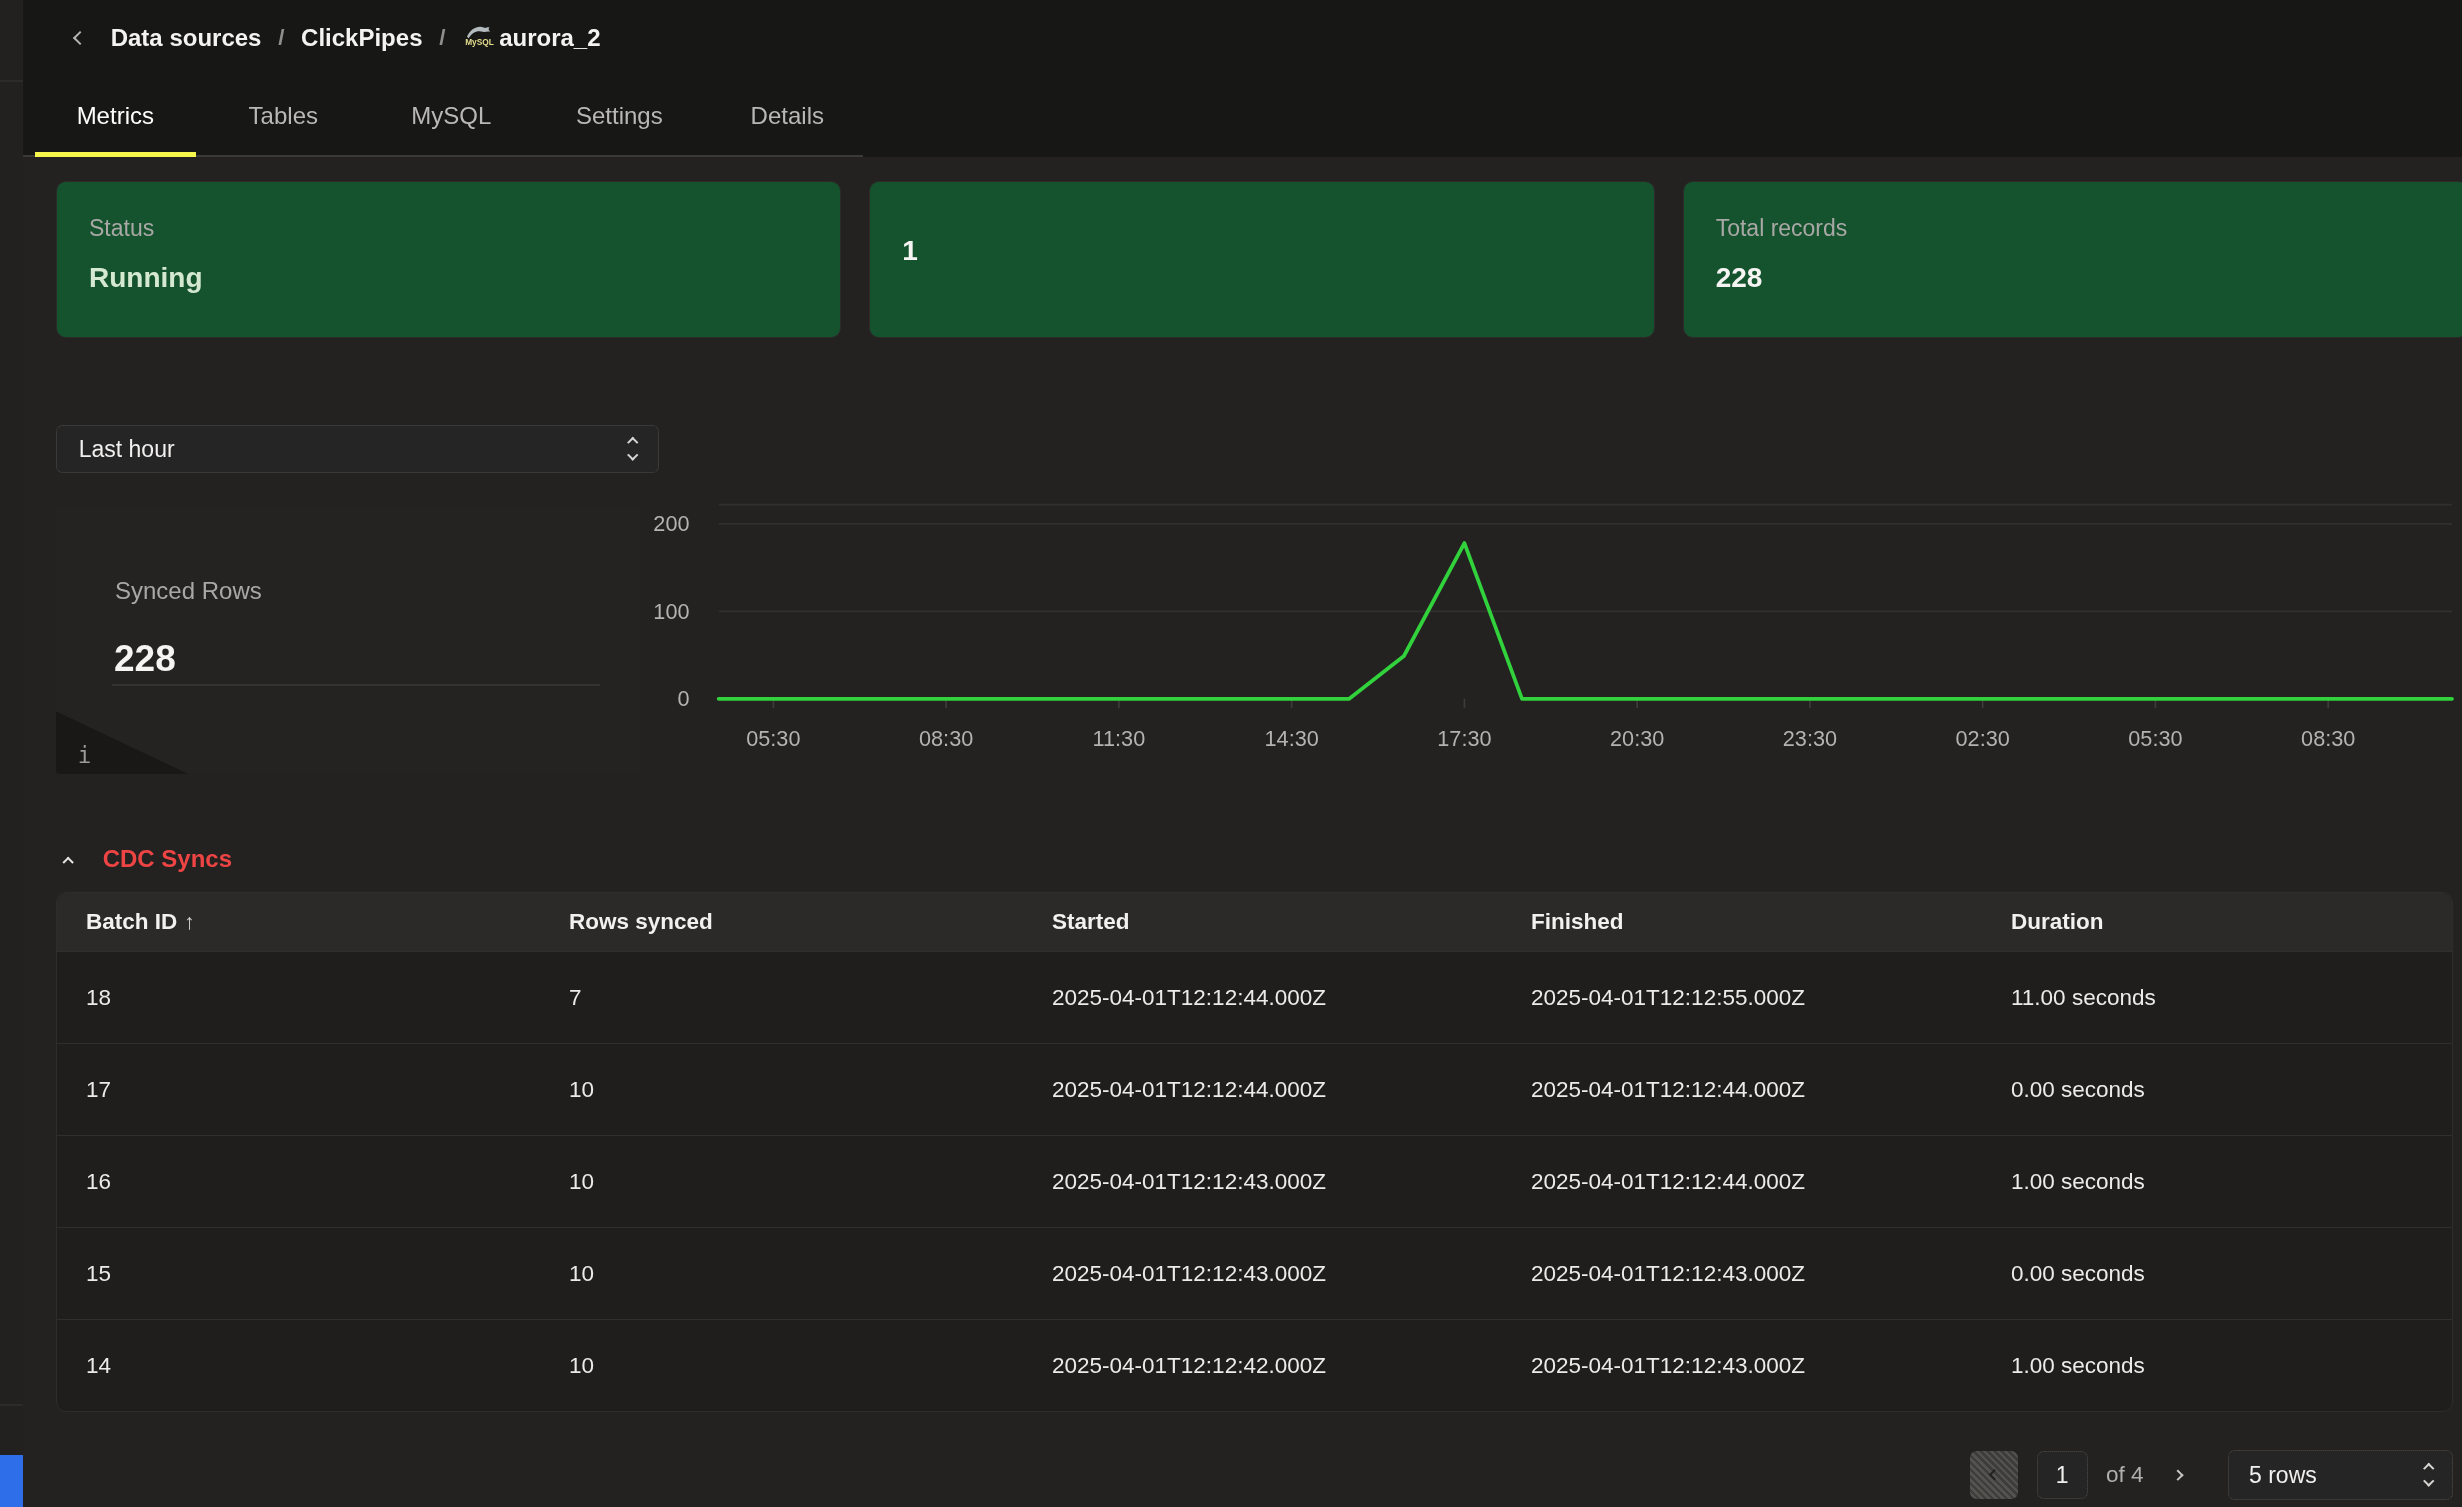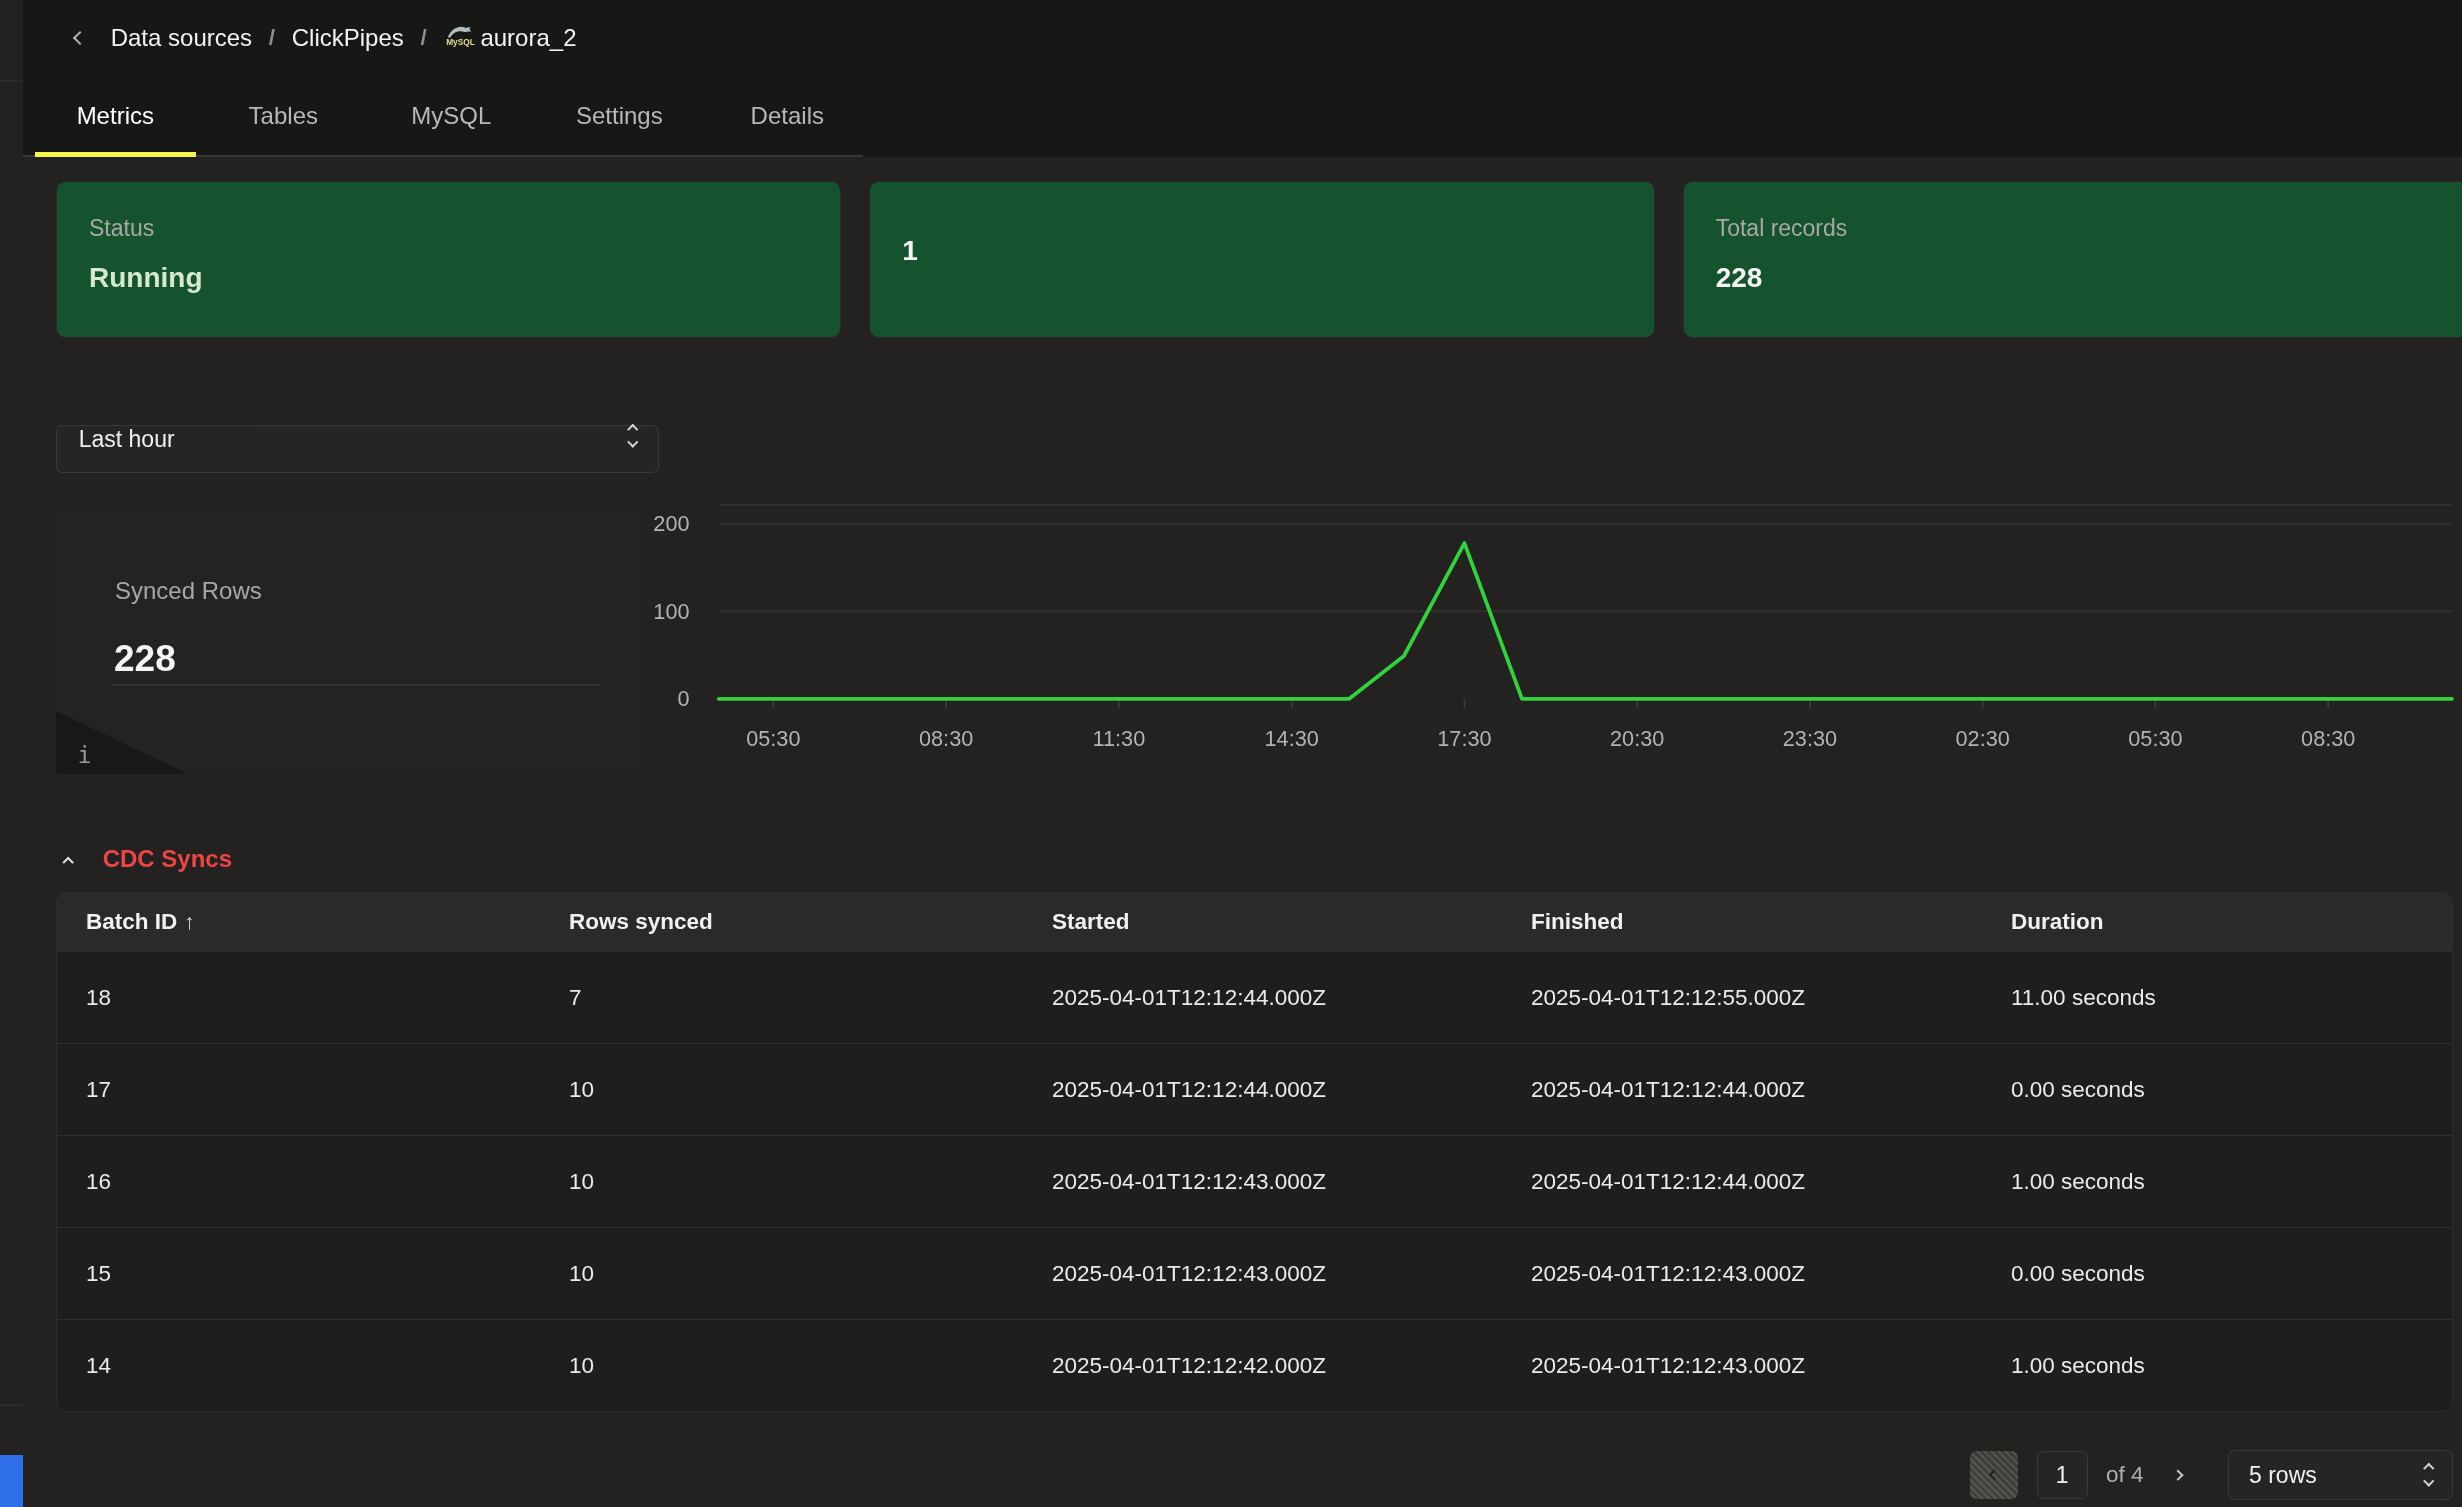--- a/index.html
+++ b/index.html
@@ -17,21 +17,21 @@
 
   
   .topbar { height:75px; background:#171716; display:flex; align-items:center; padding-left:43px; }
   .crumbs { display:flex; align-items:center; gap:16.7px; }
   .back-btn { width:28px; height:28px; display:flex; align-items:center; justify-content:center; cursor:pointer; }
   .chev { display:inline-block; border-style:solid; border-color:currentColor; border-width:0 2.5px 2.5px 0; width:10.8px; height:10.8px; }
   .chev.left  { transform:rotate(135deg); }
   .chev.right { transform:rotate(-45deg); }
   .chev.up    { transform:rotate(-135deg); }
   .back-btn .chev { color:#b5b4b2; width:10px; height:10px; border-width:0 2.1px 2.1px 0; }
-  .crumb { font-size:24px; font-weight:400; color:#f4f3f2; }
+  .crumb { font-size:24px; font-weight:700; color:#f4f3f2; }
   .crumb-sep { font-size:22.5px; font-weight:700; color:#8f8e8c; }
   .mysql-ic { width:35px; height:35px; display:flex; align-items:center; justify-content:center; }
   .crumb-leaf { display:flex; align-items:center; gap:2px; }
 
   
   .tabbar { position:relative; height:82px; background:#171716; display:flex; align-items:stretch; padding-left:8.3px; }
   .tabbar .strip-underline { position:absolute; left:0; bottom:0; width:840px; height:2.5px; background:#3a3938; }
   .tab { position:relative; width:168px; display:flex; align-items:center; justify-content:center;
          font-size:24px; color:#b9b8b6; cursor:pointer; }
   .tab.active { color:#ffffff; }
@@ -40,21 +40,21 @@
 
   
   .content { padding:0 0 0 33px; }
 
   .cards-row { display:flex; gap:28px; margin-top:24px; width:2412px; }
   .stat-card { flex:1; height:157px; background:#14532d; border:1.3px solid #2c2b2a; border-radius:10px; padding:33px 32px; }
   .stat-label { font-size:23px; color:#a9a8a6; }
   .stat-value { font-size:28px; font-weight:700; color:#f5f4f3; margin-top:20px; }
 
   .range-select { margin-top:87px; width:603px; height:48px; background:#262525; border:1.7px dotted #514f4c; border-radius:6.7px;
-                  display:flex; justify-content:space-between; padding:0 21.7px; cursor:pointer; }
+                  display:flex; align-items:center; justify-content:space-between; padding:0 21.7px; cursor:pointer; }
   .range-select .sel-label { font-size:23px; color:#f1f0ef; }
   .updown { display:flex; flex-direction:column; gap:4.2px; align-items:center; }
   .updown i { display:block; border-style:solid; border-color:#d6d5d3; border-width:0 2.1px 2.1px 0; width:7.5px; height:7.5px; }
   .updown i.u { transform:rotate(-135deg); }
   .updown i.d { transform:rotate(45deg); }
 
   
   .metrics-row { display:flex; margin-top:30px; width:2412px; height:275px; }
   .synced-card { position:relative; width:585px; height:268px; margin-top:3.3px; background:#242322; border-radius:3.3px; overflow:hidden; }
   .synced-label { font-size:24px; color:#a9a8a6; margin:71px 0 0 59px; }

